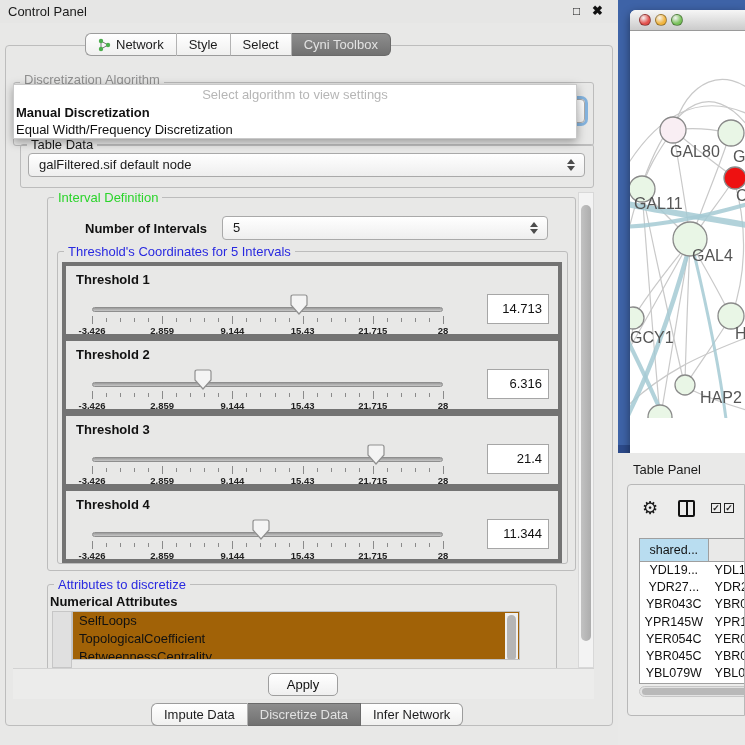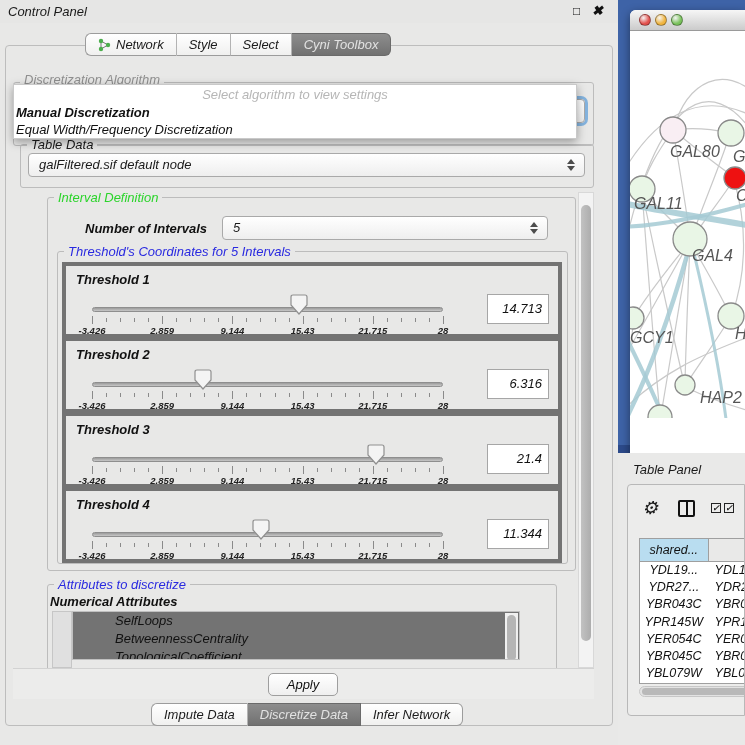--- a/index.html
+++ b/index.html
@@ -1,18 +1,18 @@
 <!DOCTYPE html>
 <html><head>
 <meta charset="utf-8">
 <style>
   * { margin:0; padding:0; box-sizing:border-box; }
   html,body { width:745px; height:745px; }
   body { font-family:"Liberation Sans", sans-serif; background:#e9e9e9; }
-  #screen { position:relative; width:745px; height:745px; overflow:hidden; background:#e8e8e7;font-style:italic; }
+  #screen { position:relative; width:745px; height:745px; overflow:hidden; background:#e8e8e7; }
 
   
   #titlebar { position:absolute; left:0; top:0; width:618px; height:23px; background:#e6e6e5; }
   #titlebar .title { position:absolute; left:8px; top:4px; font-size:13px; color:#1a1a1a; }
   #float-icon { position:absolute; left:573px; top:4px; font-size:12px; color:#111; }
   #close-icon { position:absolute; left:592px; top:3px; font-size:13px; font-weight:bold; color:#111; }
 
   #outer-panel { position:absolute; left:5px; top:45px; width:608px; height:681px;
     border:1px solid #bdbdbd; border-radius:4px; background:#e8e8e7; }
 
@@ -57,22 +57,22 @@
   .tpanel .ticks { position:absolute; left:26px; right:115px; top:50px; height:9px; }
   .tpanel .tick { position:absolute; top:0; width:1px; background:#8a8a8a; }
   .tpanel .tick.minor { height:4px; top:2px; }
   .tpanel .tick.major { height:8px; }
   .tpanel .slabels { position:absolute; left:26px; right:115px; top:59px; height:12px; }
   .tpanel .slabel { position:absolute; transform:translateX(-50%); font-size:9.5px; font-weight:bold; color:#222; white-space:nowrap; }
   .tpanel .vbox { position:absolute; right:9px; top:28px; width:62px; height:30px; background:#ffffff;
     border:1px solid #a6a6a6; font-size:13px; color:#111; text-align:right; line-height:28px; padding-right:6px; }
 
   #attr-gutter { position:absolute; left:52px; top:611px; width:20px; height:57px; background:#e0e0e0; border:1px solid #c6c6c6; }
-  #attr-list { position:absolute; left:72px; top:611px; width:448px; height:49px; background:#737373;
-    border:1px solid #c0c0c0; overflow:hidden; font-size:13px; color:#111;padding-left:36px; }
+  #attr-list { position:absolute; left:72px; top:611px; width:448px; height:49px; background:#a16207;
+    border:1px solid #c0c0c0; overflow:hidden; font-size:13px; color:#111; }
   #attr-list .li { height:18px; line-height:18px; padding-left:6px; white-space:nowrap; }
   #attr-scroll { position:absolute; right:1px; top:1px; width:13px; height:55px; background:#f0f0f0; }
   #attr-scroll .th { position:absolute; left:2px; top:2px; width:9px; height:46px; border-radius:5px; background:#b5b5b5; }
 
   #apply-strip { position:absolute; left:13px; top:668px; width:581px; height:31px; background:#ececeb; border-top:1px solid #d2d2d2; }
   #apply-btn { position:absolute; left:255px; top:4px; width:70px; height:23px; background:linear-gradient(#ffffff,#efefef);
     border:1px solid #9e9e9e; border-radius:5px; font-size:13px; color:#111; text-align:center; line-height:21px; }
 
   #panel-scrollbar { position:absolute; left:578px; top:192px; width:16px; height:476px; background:#f3f3f3; border:1px solid #d8d8d8; }
   #panel-scrollbar .th { position:absolute; left:2px; top:12px; width:10px; height:436px; border-radius:6px;
@@ -367,22 +367,22 @@
         <div class="vbox">11.344</div>
       </div>
     </div>
 
   <div class="groupbox" style="left:47px; top:584px; width:510px; height:90px;"></div>
   <div class="grouptitle gt-blue" style="left:54px; top:577px;">Attributes to discretize</div>
   <div class="lbl13 bold" style="position:absolute; left:50px; top:594px;">Numerical Attributes</div>
   <div id="attr-gutter"></div>
   <div id="attr-list">
     <div class="li">SelfLoops</div>
+      <div class="li">TopologicalCoefficient</div>
       <div class="li">BetweennessCentrality</div>
-      <div class="li">TopologicalCoefficient</div>
       <div id="attr-scroll">
         <div class="th"></div>
       </div>
   </div>
 
   <div id="apply-strip">
     <div id="apply-btn">Apply</div>
   </div>
 
   <div id="panel-scrollbar">

